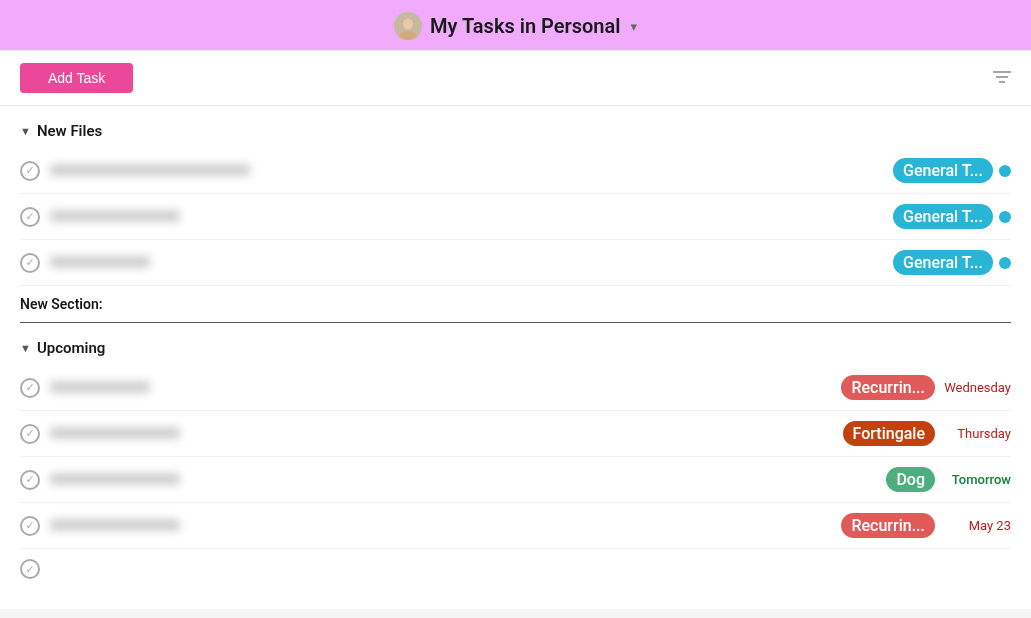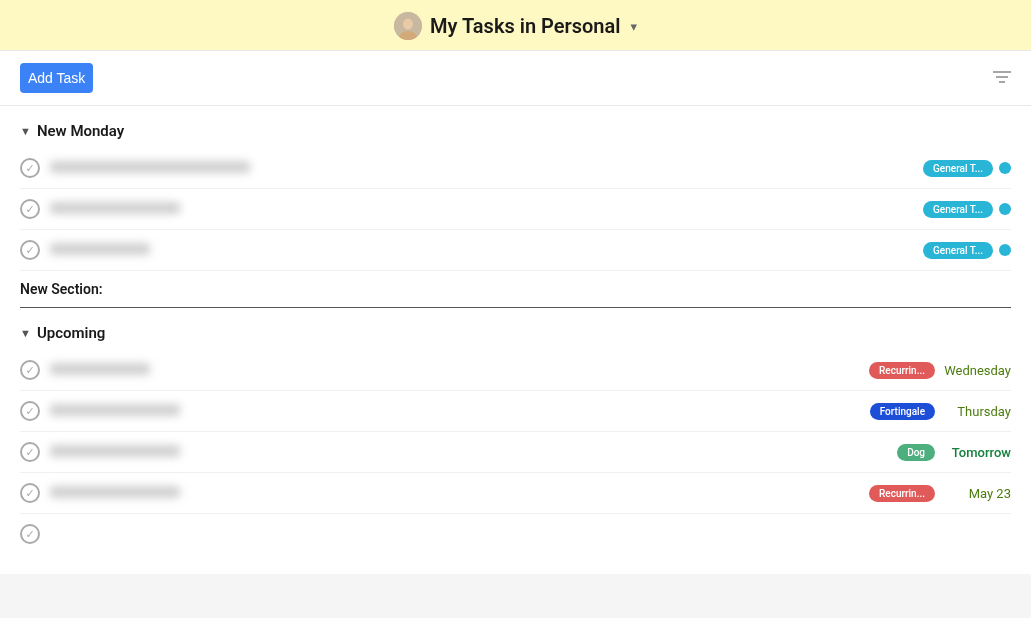--- a/index.html
+++ b/index.html
@@ -6,21 +6,21 @@
     body {
       font-family: -apple-system, BlinkMacSystemFont, "Segoe UI", Roboto, sans-serif;
       background: #f5f5f5;
       color: #1a1a1a;
       width: 1031px;
       min-height: 618px;
     }
 
     
     .header {
-      background: #fef9c3;
+      background: #f0abfc;
       border-bottom: 1px solid #e8e8e8;
       padding: 12px 0 0 0;
       text-align: center;
     }
     .header-title-row {
       display: flex;
       align-items: center;
       justify-content: center;
       gap: 8px;
       margin-bottom: 10px;
@@ -68,25 +68,25 @@
     
     .toolbar {
       background: #fff;
       padding: 12px 20px;
       border-bottom: 1px solid #e8e8e8;
       display: flex;
       align-items: center;
       justify-content: space-between;
     }
     .add-task-btn {
-      background: #3b82f6;
+      background: #ec4899;
       color: #fff;
       border: none;
       border-radius: 4px;
-      padding: 7px 8px;
+      padding: 7px 28px;
       font-size: 14px;
       font-weight: 500;
       cursor: pointer;
     }
     .filter-icon {
       color: #888;
       font-size: 16px;
       cursor: pointer;
     }
 
@@ -158,40 +158,40 @@
       display: flex;
       align-items: center;
       gap: 6px;
       flex-shrink: 0;
     }
 
     
     .tag {
       padding: 3px 10px;
       border-radius: 20px;
-      font-size: 10px;
+      font-size: 16px;
       font-weight: 500;
       color: #fff;
     }
     .tag-cyan { background: #29b6d6; }
     .tag-red { background: #e05a5a; margin-left: 28px; }
-    .tag-gray { background: #1d4ed8; }
+    .tag-gray { background: #c2410c; }
     .tag-green { background: #4caf7d; }
 
     .dot-cyan {
       width: 12px;
       height: 12px;
       border-radius: 50%;
       background: #29b6d6;
       flex-shrink: 0;
     }
 
     .task-date {
       font-size: 13px;
-      color: #4d7c0f;
+      color: #b91c1c;
       min-width: 70px;
       text-align: right;
     }
     .task-date.tomorrow { color: #15803d; font-weight: 500; }
 
     
     .new-section-row {
       display: flex;
       align-items: flex-end;
       padding: 10px 0;
@@ -236,21 +236,21 @@
       <line x1="3" y1="7" x2="15" y2="7" stroke="#888" stroke-width="1.5"></line>
       <line x1="6" y1="12" x2="12" y2="12" stroke="#888" stroke-width="1.5"></line>
     </svg>
   </span>
 </div>
 
 <div class="main">
 
   <div class="section-header">
     <span class="section-chevron">▼</span>
-    <span>New Monday</span>
+    <span>New Files</span>
   </div>
 
   <div class="task-row">
     <div class="check-circle">✓</div>
     <div class="task-name"><span class="task-name-blur long"></span></div>
     <div class="task-meta">
       <span class="tag tag-cyan">General T...</span>
       <span class="dot-cyan"></span>
     </div>
   </div>

